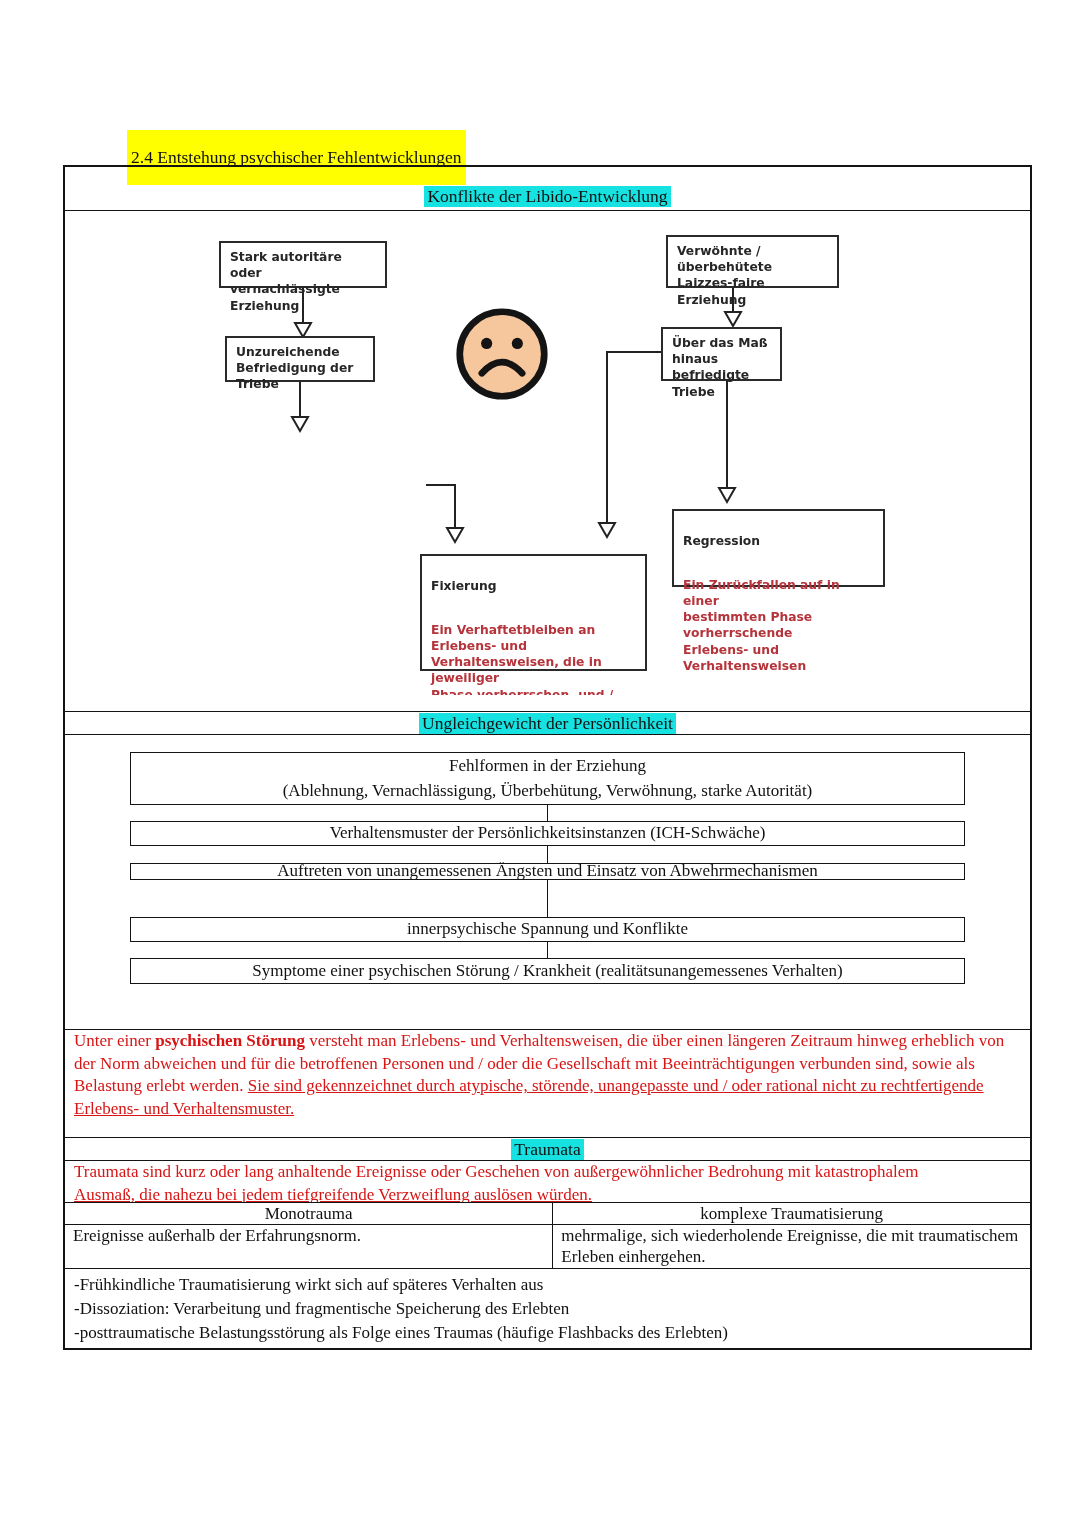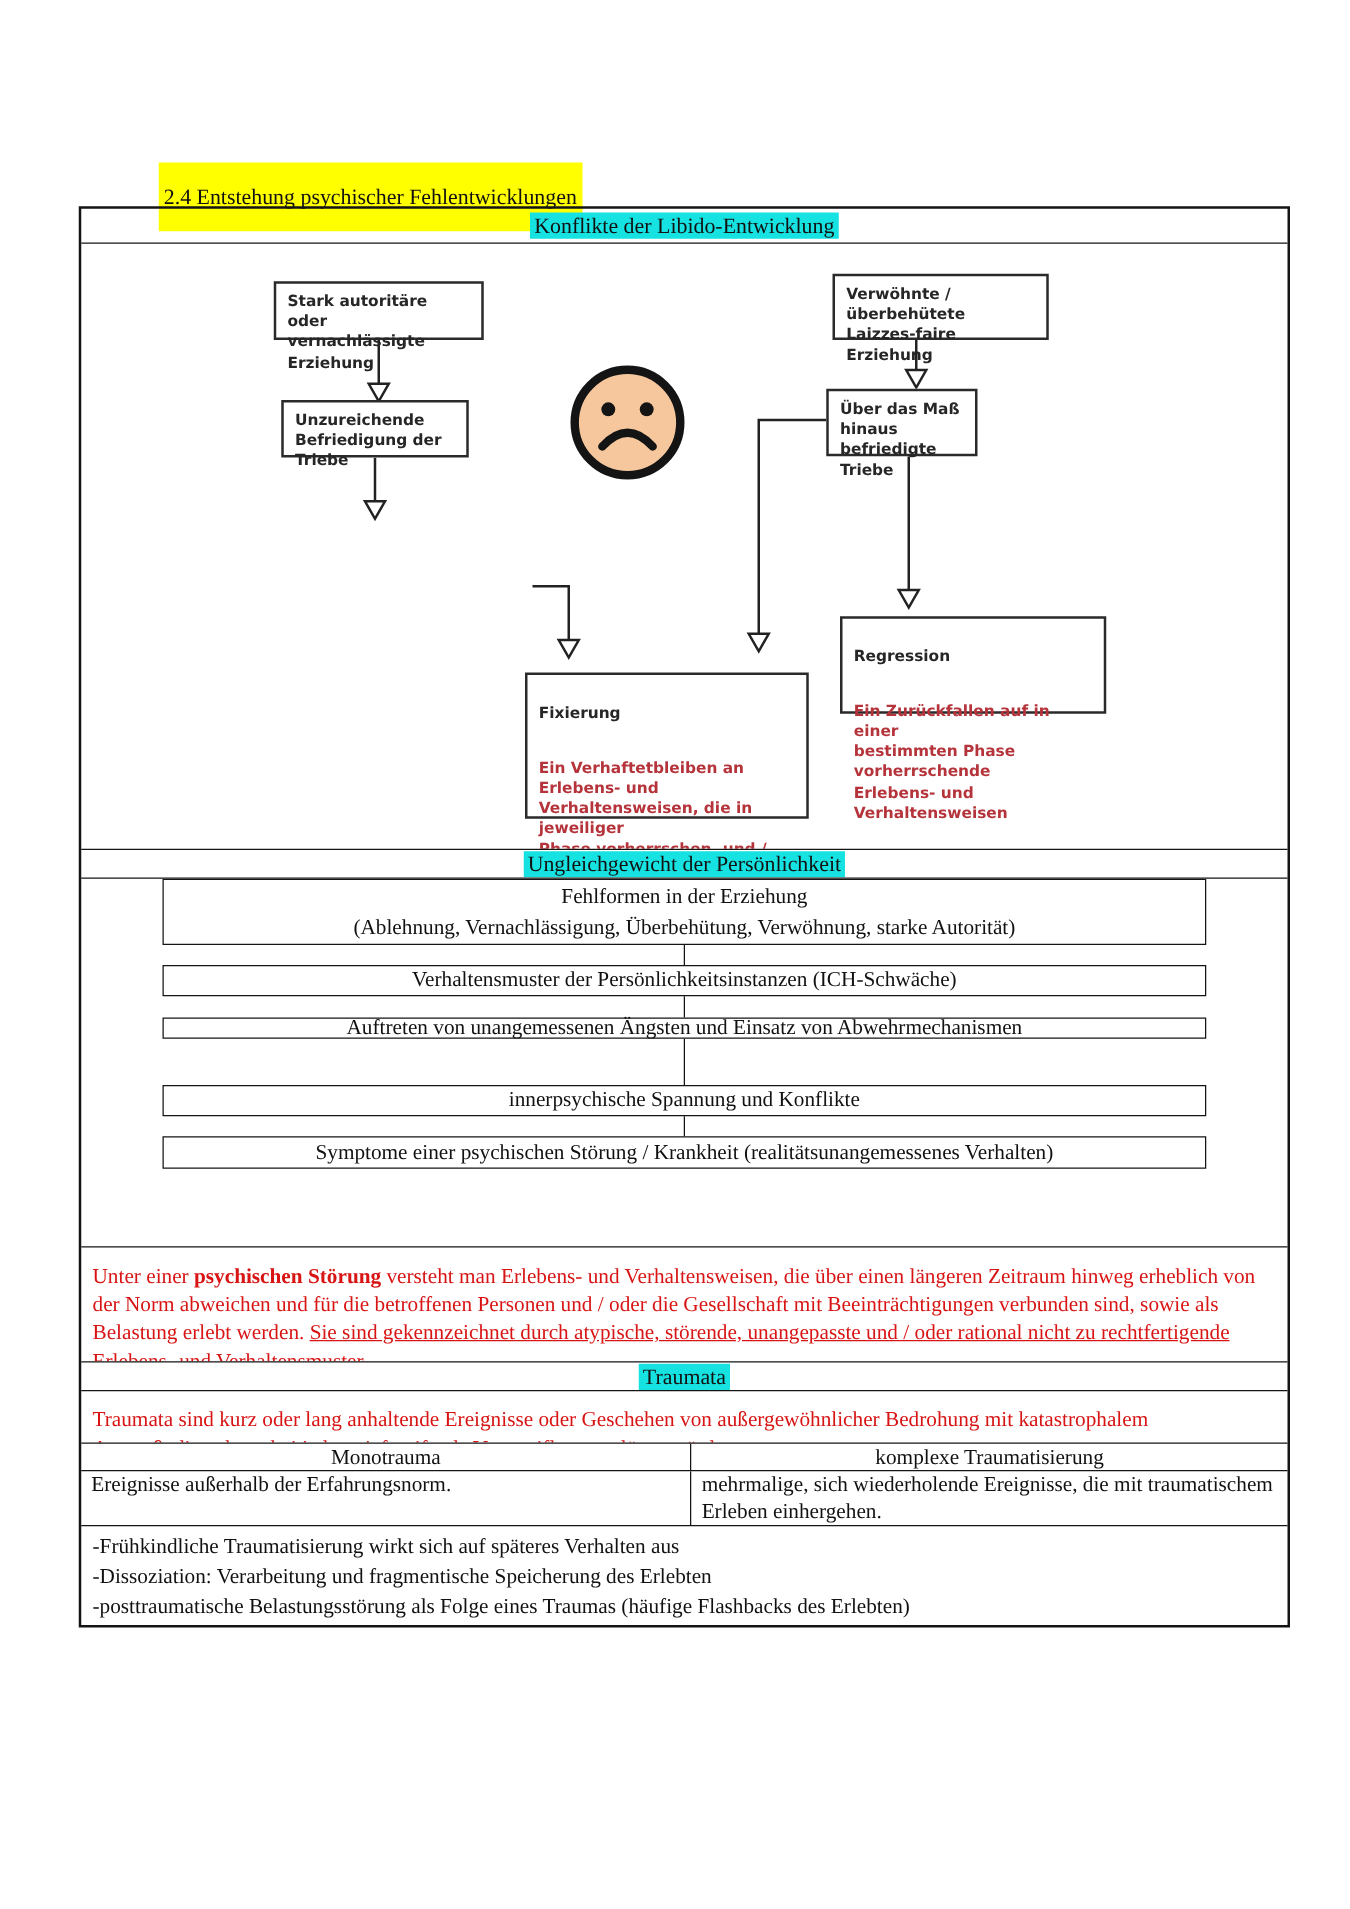--- a/index.html
+++ b/index.html
@@ -3,39 +3,39 @@
 <meta charset="utf-8">
 <style>
   html,body{margin:0;padding:0;background:#fff;}
   .page{position:relative;width:1080px;height:1527px;background:#ffffff;
         font-family:"Liberation Serif", serif;color:#111;}
   .doc-title{position:absolute;left:127px;top:130px;font-size:17.5px;
         background:#ffff00;padding:17px 4px;white-space:nowrap;}
   .outer{position:absolute;left:63px;top:165px;width:965px;border:2px solid #141414;}
   .sec{box-sizing:border-box;border-top:1.5px solid #141414;position:relative;overflow:hidden;}
   .sec.first{border-top:none;}
-  .band{display:flex;align-items:center;justify-content:center;}
+  .band{display:flex;align-items:center;justify-content:center;margin-top:16px;}
   .hl-cyan{background:#17e2e2;padding:0 3px;font-size:17.5px;}
   
   .flow{height:485px;}
   .fc-svg{position:absolute;left:0;top:0;}
   .fbox{position:absolute;box-sizing:border-box;border:2px solid #2a2a2a;background:#fff;
         font-family:"DejaVu Sans", sans-serif;font-weight:700;font-size:12.3px;
         line-height:1.32;color:#262626;padding:6px 9px;white-space:pre-line;}
   .fbox .ftitle{color:#262626;white-space:pre-line;}
   .fbox .fred{color:#b5333a;white-space:pre-line;margin-top:11px;}
   .fred.center{text-align:center;}
   .face{position:absolute;}
   
   .pbox{box-sizing:border-box;width:835px;margin:0 auto;border:1.5px solid #141414;
         text-align:center;font-size:17px;line-height:1.42;padding:1px 6px;white-space:pre-line;
         display:flex;align-items:center;justify-content:center;flex-direction:column;}
   .conn{width:1.8px;background:#141414;margin:0 auto;}
   
-  .redpar{color:#d81414;font-size:17px;line-height:1.33;padding:12px 9px;}
+  .redpar{color:#d81414;font-size:17px;line-height:1.33;padding:0 9px;}
   .redpar .u{text-decoration:underline;}
   .redpar b{font-weight:700;}
   
   .trow{display:flex;}
   .tcell{box-sizing:border-box;font-size:17px;line-height:1.25;padding:0 8px;}
   .tcell.c1{width:50.5%;}
   .tcell.c2{width:49.5%;border-left:1.5px solid #141414;}
   .thead .tcell{text-align:center;}
   .notes{font-size:17px;line-height:1.42;padding:4px 9px;color:#111;}
 </style>
@@ -106,21 +106,21 @@
         <circle cx="34" cy="39" r="5.8" fill="#141414"></circle>
         <circle cx="66" cy="39" r="5.8" fill="#141414"></circle>
         <path d="M29 70 Q50 47 71 70" fill="none" stroke="#141414" stroke-width="7" stroke-linecap="round"></path>
       </svg>
     </div>
 
     <div class="sec band" style="height:23px">
       <span class="hl-cyan">Ungleichgewicht der Persönlichkeit</span>
     </div>
 
-    <div class="sec" style="height:295px;">
+    <div class="sec" style="height:295px;padding-top:17px">
       <div class="pbox" style="height:53px">Fehlformen in der Erziehung
 (Ablehnung, Vernachlässigung, Überbehütung, Verwöhnung, starke Autorität)</div>
       <div class="conn" style="height:16px"></div>
       <div class="pbox" style="height:25px">Verhaltensmuster der Persönlichkeitsinstanzen (ICH-Schwäche)</div>
       <div class="conn" style="height:17px"></div>
       <div class="pbox" style="height:17px">Auftreten von unangemessenen Ängsten und Einsatz von Abwehrmechanismen</div>
       <div class="conn" style="height:37px"></div>
       <div class="pbox" style="height:25px">innerpsychische Spannung und Konflikte</div>
       <div class="conn" style="height:16px"></div>
       <div class="pbox" style="height:26px">Symptome einer psychischen Störung / Krankheit (realitätsunangemessenes Verhalten)</div>

